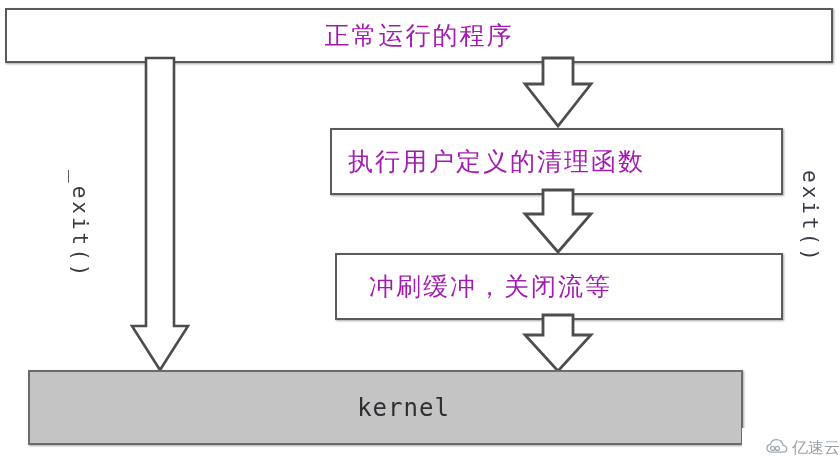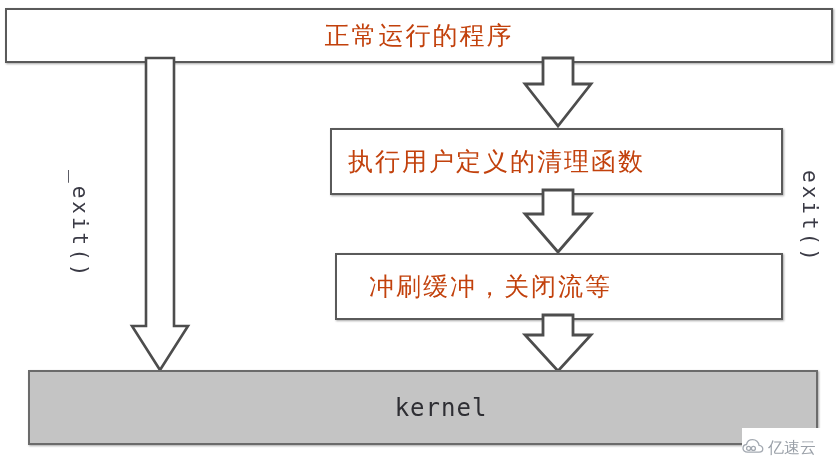--- a/index.html
+++ b/index.html
@@ -21,21 +21,21 @@
     position: absolute;
     box-sizing: border-box;
     background: #ffffff;
     border: 2px solid #5a5a5a;
     display: flex;
     align-items: center;
     box-shadow: 1px 1px 2px rgba(0,0,0,0.35);
   }
   .box .label {
     font-family: "DejaVu Sans", sans-serif;
-    color: #c2410c;
+    color: #a21caf;
     letter-spacing: 2px;
     white-space: nowrap;
   }
 
   #box-program {
     left: 5px;
     top: 8px;
     width: 828px;
     height: 55px;
     justify-content: center;
@@ -58,21 +58,21 @@
     width: 448px;
     height: 67px;
     justify-content: flex-start;
     padding-left: 32px;
   }
   #box-flush .label { font-size: 25px; text-align: right; }
 
   #box-kernel {
     left: 28px;
     top: 370px;
-    width: 790px;
+    width: 715px;
     height: 75px;
     background: #c4c4c4;
     border: 2px solid #6b6b6b;
     justify-content: center;
     padding-left: 36px;
   }
   #box-kernel .label {
     font-family: "DejaVu Sans Mono", "Liberation Mono", monospace;
     font-size: 24px;
     letter-spacing: 1px;
@@ -114,21 +114,21 @@
   
   #watermark {
     position: absolute;
     left: 742px;
     top: 428px;
     width: 98px;
     height: 40px;
     background: #ffffff;
     display: flex;
     align-items: center;
-    justify-content: flex-start;
+    justify-content: flex-end;
     gap: 4px;
   }
   #watermark .wm-text {
     font-family: "DejaVu Sans", sans-serif;
     font-size: 16px;
     color: #9aa0a8;
     letter-spacing: 0px;
   }
   #watermark .wm-icon { display: block; }
 </style>

